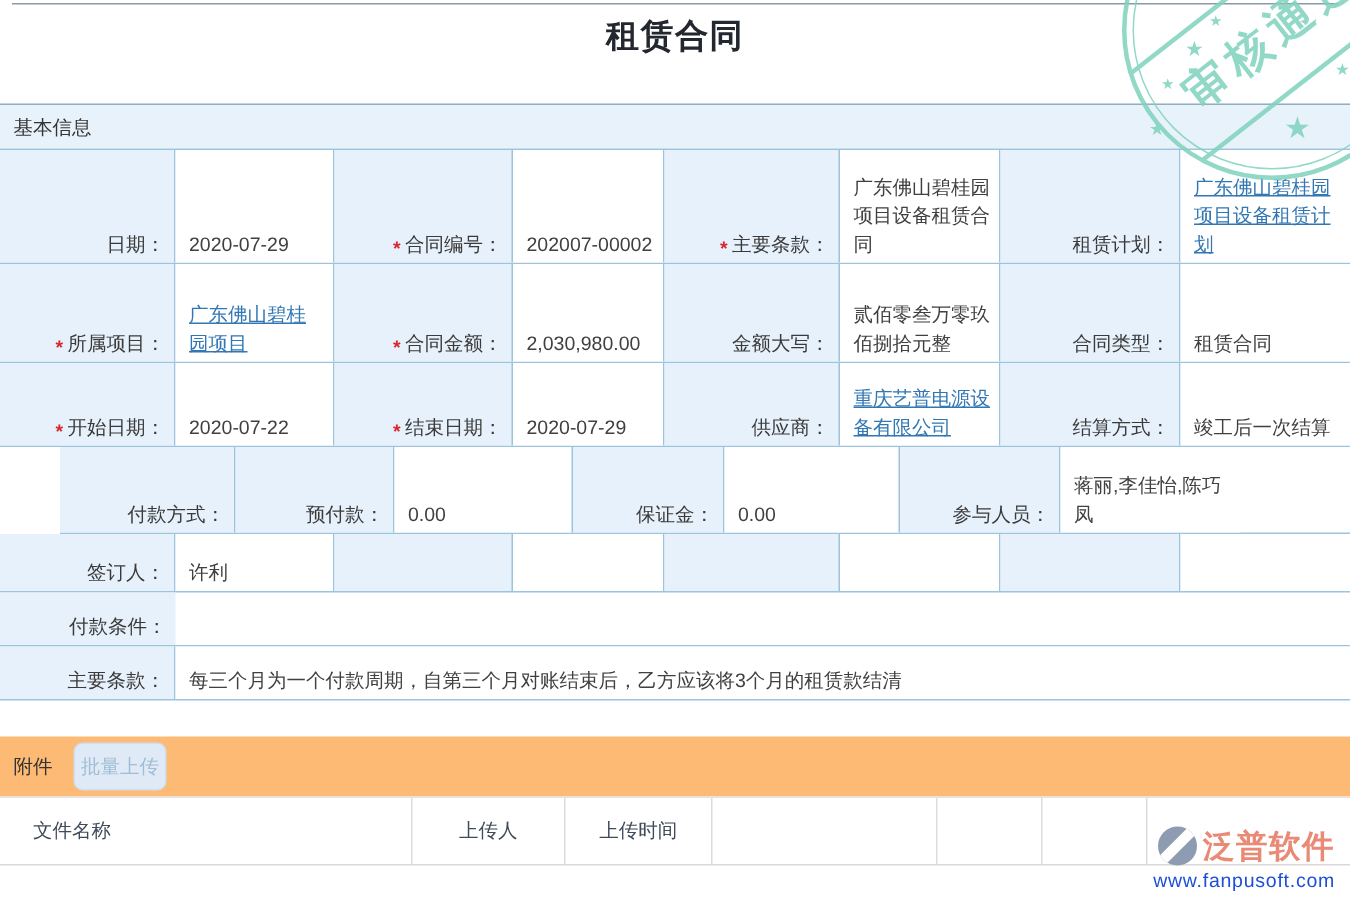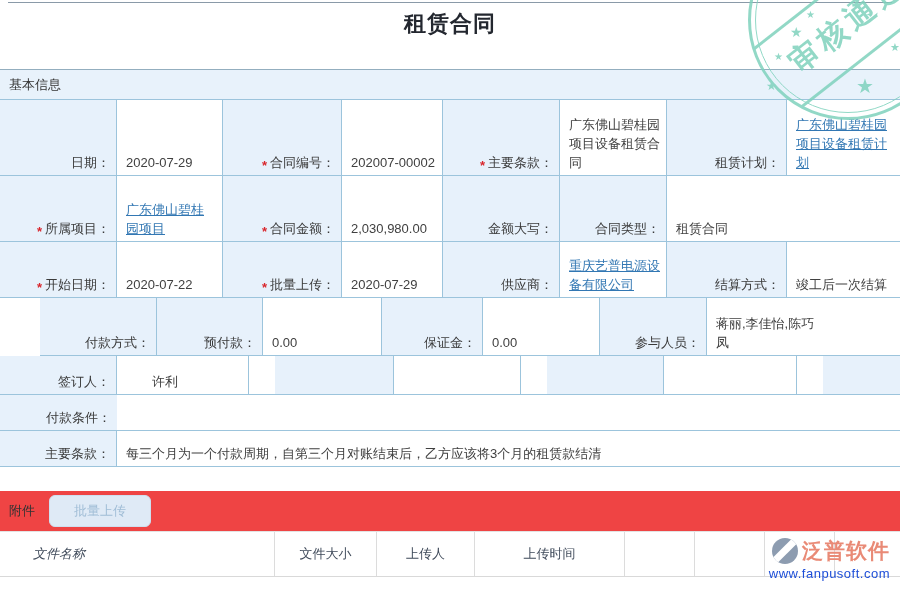--- a/index.html
+++ b/index.html
@@ -19,48 +19,48 @@
     margin-top:30px;height:30px;background:#e8f2fb;
     border-top:1px solid #93aebf;
     display:flex;align-items:center;padding-left:9px;box-sizing:border-box;
     color:#333;font-size:13px;
   }
   
   .form-table{width:900px;border-top:1px solid #9cc4dc;}
   .frow{display:grid;grid-template-columns:117px 106px 119px 101px 117px 107px 120px 113px;border-bottom:1px solid #9cc4dc;}
   .frow.full{grid-template-columns:117px 783px;}
   .r1{height:75px;} .r2{height:65px;} .r3{height:55px;} .r4{height:57px;margin-left:40px;}
-  .r5{height:38px;gap:26px;} .r6{height:35px;} .r7{height:35px;}
+  .r5{height:38px;} .r6{height:35px;} .r7{height:35px;}
   .cell{display:flex;align-items:flex-end;box-sizing:border-box;border-right:1px solid #9cc4dc;overflow:hidden;}
   .frow .cell:last-child{border-right:none;}
   .cell.lab{background:#e7f1fb;justify-content:flex-end;text-align:right;padding:2px 6px 2px 4px;color:#3a3a3a;}
   .cell.val{background:#ffffff;justify-content:flex-start;text-align:left;padding:2px 6px 2px 9px;color:#404040;}
   .cell .wrap{line-height:1.45;word-break:break-all;}
   .req{color:#d9262c;margin-right:3px;font-weight:bold;}
   a.link{color:#3277b3;text-decoration:underline;line-height:1.45;word-break:break-all;}
   
   .attach-bar{
-    margin-top:24px;height:40px;background:#ef4444;
+    margin-top:24px;height:40px;background:#fdba74;
     display:flex;align-items:center;gap:14px;padding-left:9px;box-sizing:border-box;color:#333;
   }
   .btn-batch{
     background:#dfeaf6;border:1px solid #cfdfef;border-radius:6px;
-    color:#a0bdd6;font-size:13px;padding:6px 24px;cursor:pointer;
+    color:#a0bdd6;font-size:13px;padding:6px 4px;cursor:pointer;
     font-family:Liberation Mono, monospace;
   }
   .file-table{width:900px;border-bottom:1px solid #d9d9d9;}
   .file-head{
     display:grid;grid-template-columns:275px 102px 98px 150px 70px 70px 70px 65px;
     height:44px;border-top:1px solid #e3e3e3;
   }
   .fh-cell{display:flex;align-items:center;justify-content:center;border-right:1px solid #dcdcdc;color:#3f4a5a;box-sizing:border-box;}
   .fh-cell:last-child{border-right:none;}
-  .fh-cell.first{justify-content:flex-start;padding-left:33px;font-style:italic;}
-  
-  .footer-logo{position:absolute;right:10px;bottom:19px;text-align:right;}
+  .fh-cell.first{justify-content:flex-start;padding-left:22px;}
+  
+  .footer-logo{position:absolute;right:10px;bottom:6px;text-align:right;}
   .logo-row{display:flex;align-items:center;justify-content:flex-end;gap:4px;}
   .logo-icon{width:26px;height:26px;border-radius:50%;background:#8d9cb0;position:relative;overflow:hidden;}
   .logo-icon::after{content:'';position:absolute;width:36px;height:7px;background:#ffffff;transform:rotate(-45deg);top:9px;left:-5px;}
   .brand{font-size:21px;font-weight:bold;color:#e98a76;letter-spacing:1px;}
   .website{font-size:13px;color:#1d4ed8;margin-top:1px;letter-spacing:0.5px;}
   
   .stamp{position:absolute;top:-80px;right:-48px;width:200px;height:200px;color:#7fd2bd;opacity:0.85;z-index:5;pointer-events:none;}
   .stamp .ring-outer{position:absolute;inset:0;border:3px solid currentColor;border-radius:50%;}
   .stamp .ring-inner{position:absolute;inset:7px;border:1px solid currentColor;border-radius:50%;}
   .stamp .clip{position:absolute;inset:2px;border-radius:50%;overflow:hidden;}
@@ -140,39 +140,42 @@
     <div class="cell lab">
         <span class="req">*</span>
         <span class="wrap">合同金额：</span>
       </div>
     <div class="cell val">
         <span class="wrap">2,030,980.00</span>
       </div>
     <div class="cell lab">
         <span class="wrap">金额大写：</span>
       </div>
+    <div class="cell val">
+        <span class="wrap">贰佰零叁万零玖佰捌拾元整</span>
+      </div>
     <div class="cell lab">
         <span class="wrap">合同类型：</span>
       </div>
     <div class="cell val">
         <span class="wrap">租赁合同</span>
       </div>
   </div>
 
   <div class="frow r3">
     <div class="cell lab">
         <span class="req">*</span>
         <span class="wrap">开始日期：</span>
       </div>
     <div class="cell val">
         <span class="wrap">2020-07-22</span>
       </div>
     <div class="cell lab">
         <span class="req">*</span>
-        <span class="wrap">批量上传：</span>
+        <span class="wrap">结束日期：</span>
       </div>
     <div class="cell val">
         <span class="wrap">2020-07-29</span>
       </div>
     <div class="cell lab">
         <span class="wrap">供应商：</span>
       </div>
     <div class="cell val">
         <a class="link" href="#">重庆艺普电源设备有限公司</a>
       </div>
@@ -241,21 +244,20 @@
 </div>
 
 <div class="attach-bar">
   <span>附件</span>
   <button class="btn-batch">批量上传</button>
 </div>
 
 <div class="file-table">
   <div class="file-head">
     <div class="fh-cell first">文件名称</div>
-    <div class="fh-cell">文件大小</div>
     <div class="fh-cell">上传人</div>
     <div class="fh-cell">上传时间</div>
     <div class="fh-cell"></div>
     <div class="fh-cell"></div>
     <div class="fh-cell"></div>
     <div class="fh-cell"></div>
   </div>
 </div>
 
 <div class="footer-logo">

